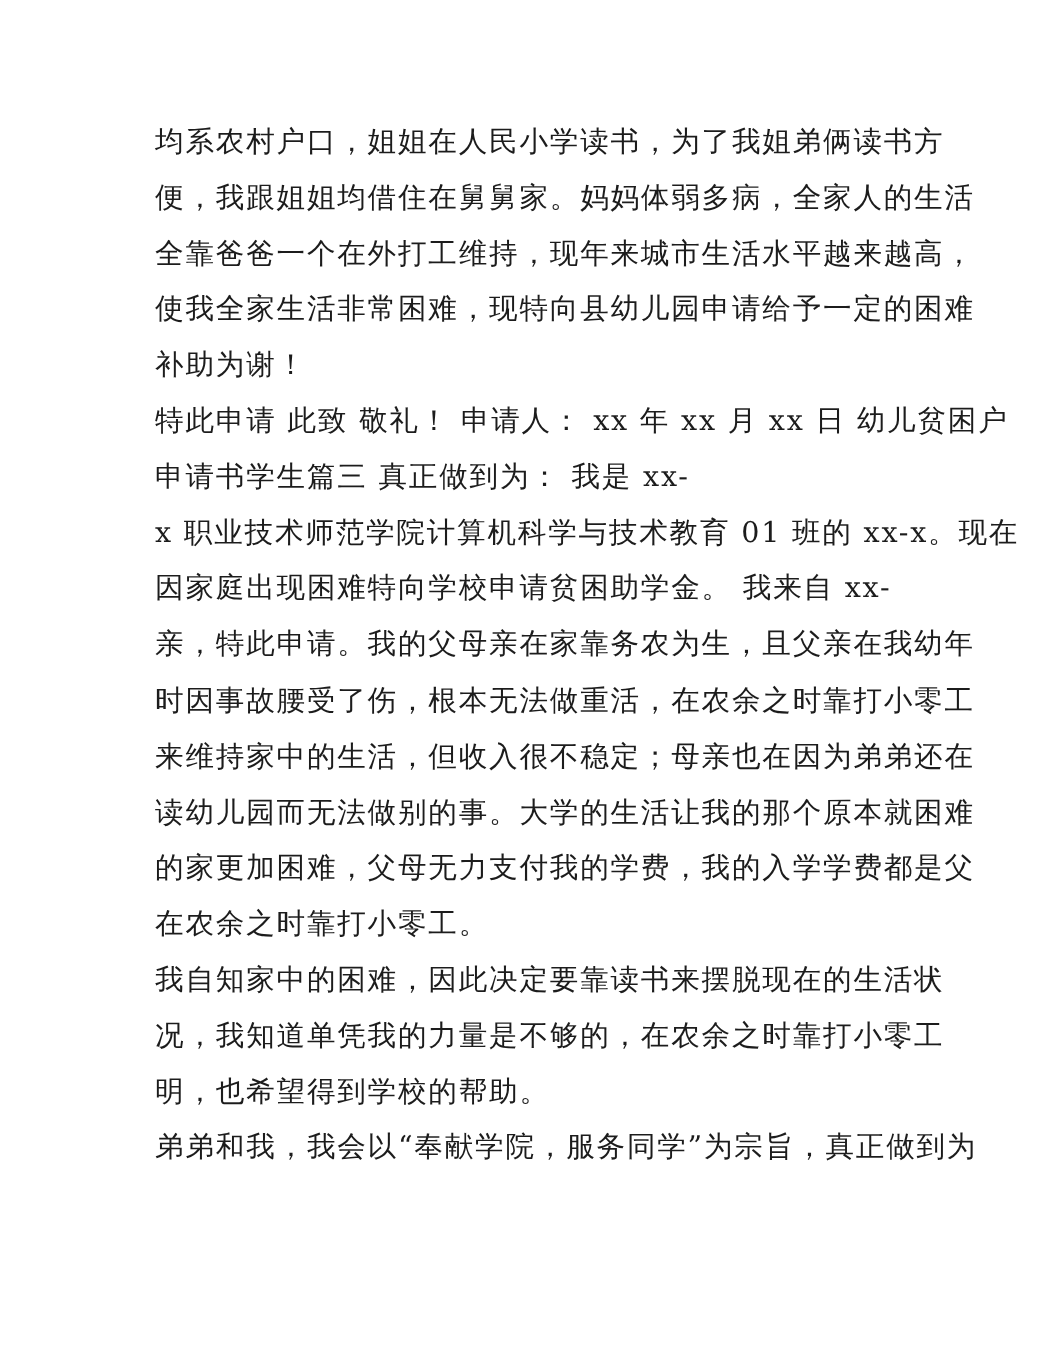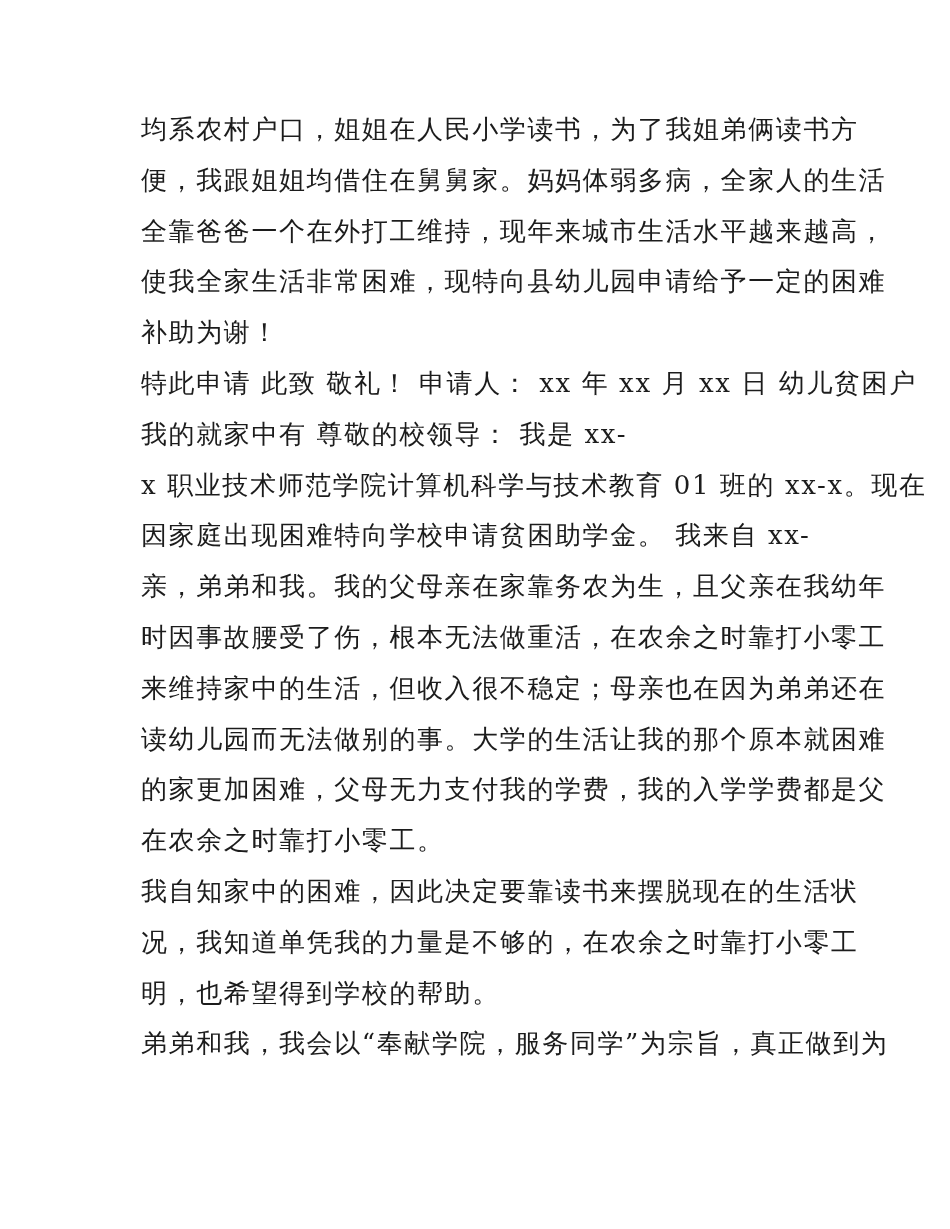--- a/index.html
+++ b/index.html
@@ -43,24 +43,24 @@
 <body>
 
 <div class="page">
   <div class="text-block">
     <span class="line">均系农村户口，姐姐在人民小学读书，为了我姐弟俩读书方</span>
     <span class="line">便，我跟姐姐均借住在舅舅家。妈妈体弱多病，全家人的生活</span>
     <span class="line">全靠爸爸一个在外打工维持，现年来城市生活水平越来越高，</span>
     <span class="line">使我全家生活非常困难，现特向县幼儿园申请给予一定的困难</span>
     <span class="line">补助为谢！</span>
     <span class="line">特此申请 此致 敬礼！ 申请人： xx 年 xx 月 xx 日 幼儿贫困户</span>
-    <span class="line">我的就家中有 尊敬的校领导： 我是 xx-</span>
+    <span class="line">申请书学生篇三 真正做到为： 我是 xx-</span>
     <span class="line">x 职业技术师范学院计算机科学与技术教育 01 班的 xx-x。现在</span>
     <span class="line">因家庭出现困难特向学校申请贫困助学金。 我来自 xx-</span>
-    <span class="line">亲，弟弟和我。我的父母亲在家靠务农为生，且父亲在我幼年</span>
+    <span class="line">亲，特此申请。我的父母亲在家靠务农为生，且父亲在我幼年</span>
     <span class="line">时因事故腰受了伤，根本无法做重活，在农余之时靠打小零工</span>
     <span class="line">来维持家中的生活，但收入很不稳定；母亲也在因为弟弟还在</span>
     <span class="line">读幼儿园而无法做别的事。大学的生活让我的那个原本就困难</span>
     <span class="line">的家更加困难，父母无力支付我的学费，我的入学学费都是父</span>
     <span class="line">在农余之时靠打小零工。</span>
     <span class="line">我自知家中的困难，因此决定要靠读书来摆脱现在的生活状</span>
     <span class="line">况，我知道单凭我的力量是不够的，在农余之时靠打小零工</span>
     <span class="line">明，也希望得到学校的帮助。</span>
     <span class="line">弟弟和我，我会以“奉献学院，服务同学”为宗旨，真正做到为</span>
   </div>

